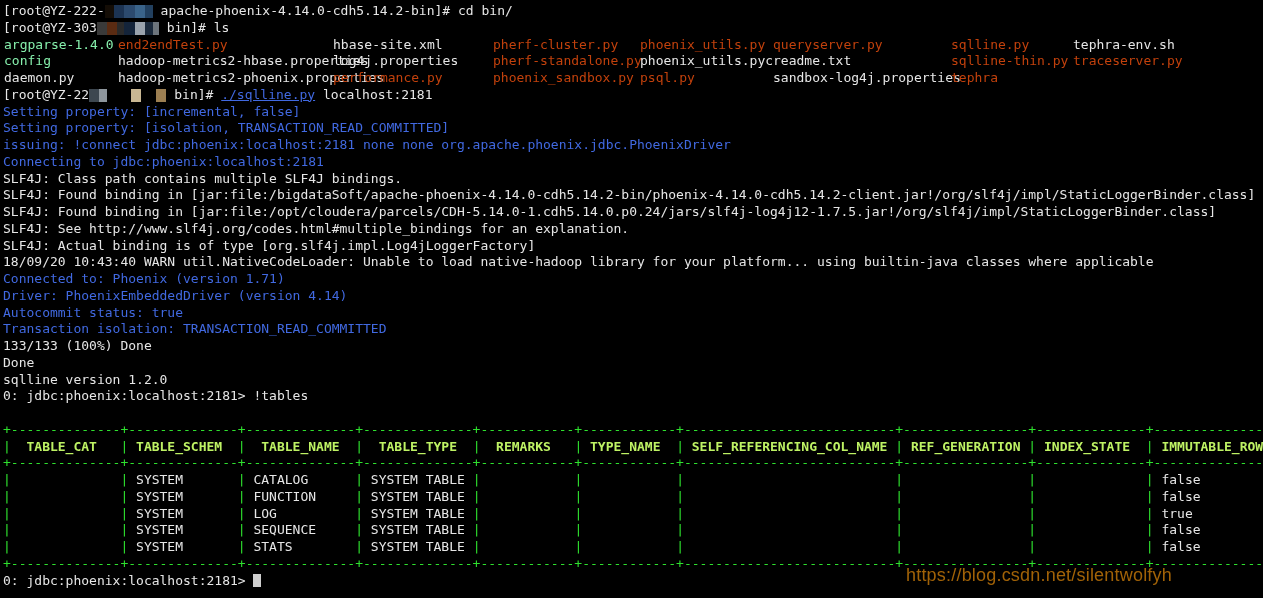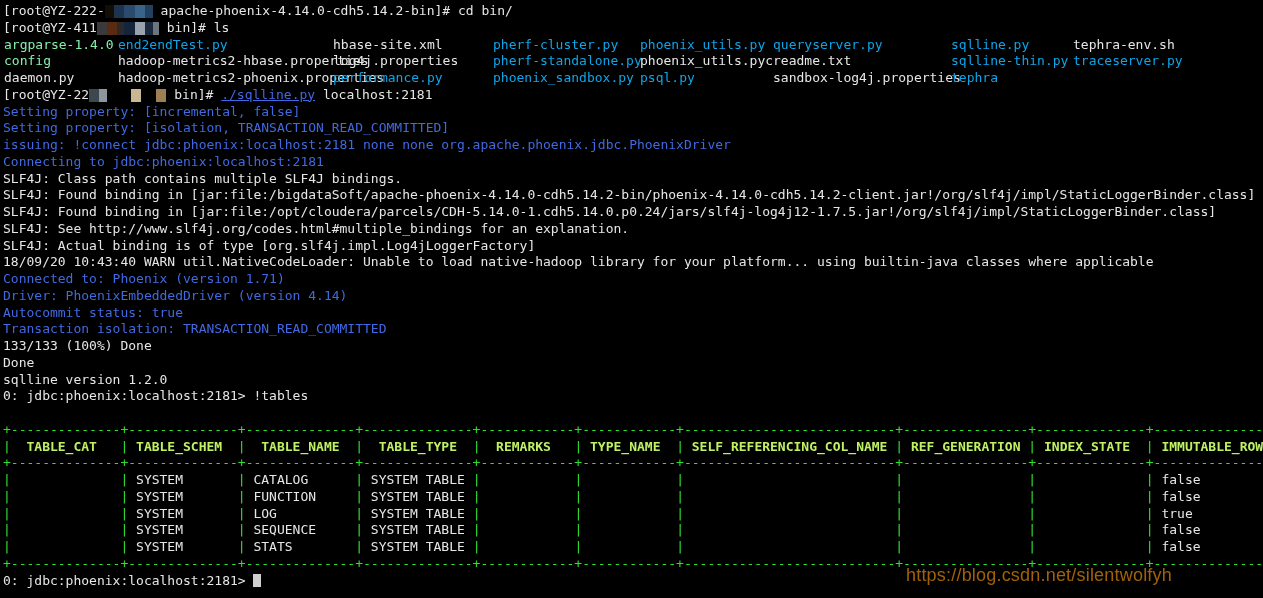--- a/index.html
+++ b/index.html
@@ -28,21 +28,21 @@
   }
   .line {
     white-space: pre;
     height: 16.75px;
     font-size: 13px;
     letter-spacing: 0px;
   }
   .white   { color: #e6e6e6; }
   .blue    { color: #4169e1; }
   .dirblue { color: #86efac; }
-  .exec    { color: #0ea5e9; }
+  .exec    { color: #c2410c; }
   .sep     { color: #2ee02e; }
   .hdr     { color: #bef264; font-weight: bold; }
   .ul      { text-decoration: underline; }
   .cursor {
     display: inline-block;
     width: 8px;
     height: 13px;
     background: #cfcfcf;
     vertical-align: -2px;
   }
@@ -76,21 +76,21 @@
     pointer-events: none;
   }
 </style>
 </head>
 <body>
 
 <div id="terminal">
 
   <div class="line"><span class="white">[root@YZ-222-</span><span class="mosaic mos-a"></span><span class="white"> apache-phoenix-4.14.0-cdh5.14.2-bin]# </span><span class="white">cd bin/</span></div>
 
-  <div class="line"><span class="white">[root@YZ-411</span><span class="mosaic mos-b"></span><span class="white"> bin]# </span><span class="white">ls</span></div>
+  <div class="line"><span class="white">[root@YZ-303</span><span class="mosaic mos-b"></span><span class="white"> bin]# </span><span class="white">ls</span></div>
 
   <div id="ls-output">
       <div class="line" style="position: relative; height: 16.75px;"><span class="dirblue" style="position: absolute; left: 1px; top: 0px;">argparse-1.4.0</span><span class="exec" style="position: absolute; left: 115px; top: 0px;">end2endTest.py</span><span class="white" style="position: absolute; left: 330px; top: 0px;">hbase-site.xml</span><span class="exec" style="position: absolute; left: 490px; top: 0px;">pherf-cluster.py</span><span class="exec" style="position: absolute; left: 637px; top: 0px;">phoenix_utils.py</span><span class="exec" style="position: absolute; left: 770px; top: 0px;">queryserver.py</span><span class="exec" style="position: absolute; left: 948px; top: 0px;">sqlline.py</span><span class="white" style="position: absolute; left: 1070px; top: 0px;">tephra-env.sh</span></div>
       <div class="line" style="position: relative; height: 16.75px;"><span class="dirblue" style="position: absolute; left: 1px; top: 0px;">config</span><span class="white" style="position: absolute; left: 115px; top: 0px;">hadoop-metrics2-hbase.properties</span><span class="white" style="position: absolute; left: 330px; top: 0px;">log4j.properties</span><span class="exec" style="position: absolute; left: 490px; top: 0px;">pherf-standalone.py</span><span class="white" style="position: absolute; left: 637px; top: 0px;">phoenix_utils.pyc</span><span class="white" style="position: absolute; left: 770px; top: 0px;">readme.txt</span><span class="exec" style="position: absolute; left: 948px; top: 0px;">sqlline-thin.py</span><span class="exec" style="position: absolute; left: 1070px; top: 0px;">traceserver.py</span></div>
       <div class="line" style="position: relative; height: 16.75px;"><span class="white" style="position: absolute; left: 1px; top: 0px;">daemon.py</span><span class="white" style="position: absolute; left: 115px; top: 0px;">hadoop-metrics2-phoenix.properties</span><span class="exec" style="position: absolute; left: 330px; top: 0px;">performance.py</span><span class="exec" style="position: absolute; left: 490px; top: 0px;">phoenix_sandbox.py</span><span class="exec" style="position: absolute; left: 637px; top: 0px;">psql.py</span><span class="white" style="position: absolute; left: 770px; top: 0px;">sandbox-log4j.properties</span><span class="exec" style="position: absolute; left: 948px; top: 0px;">tephra</span></div>
     </div>
 
   <div class="line"><span class="white">[root@YZ-22</span><span class="mosaic mos-c"></span><span class="white">  </span><span class="mosaic mos-d"></span><span class="white">  </span><span class="mosaic mos-e"></span><span class="white"> bin]# </span><span class="blue ul">./sqlline.py</span><span class="white"> localhost:2181</span></div>
 
   <div id="log-output">

